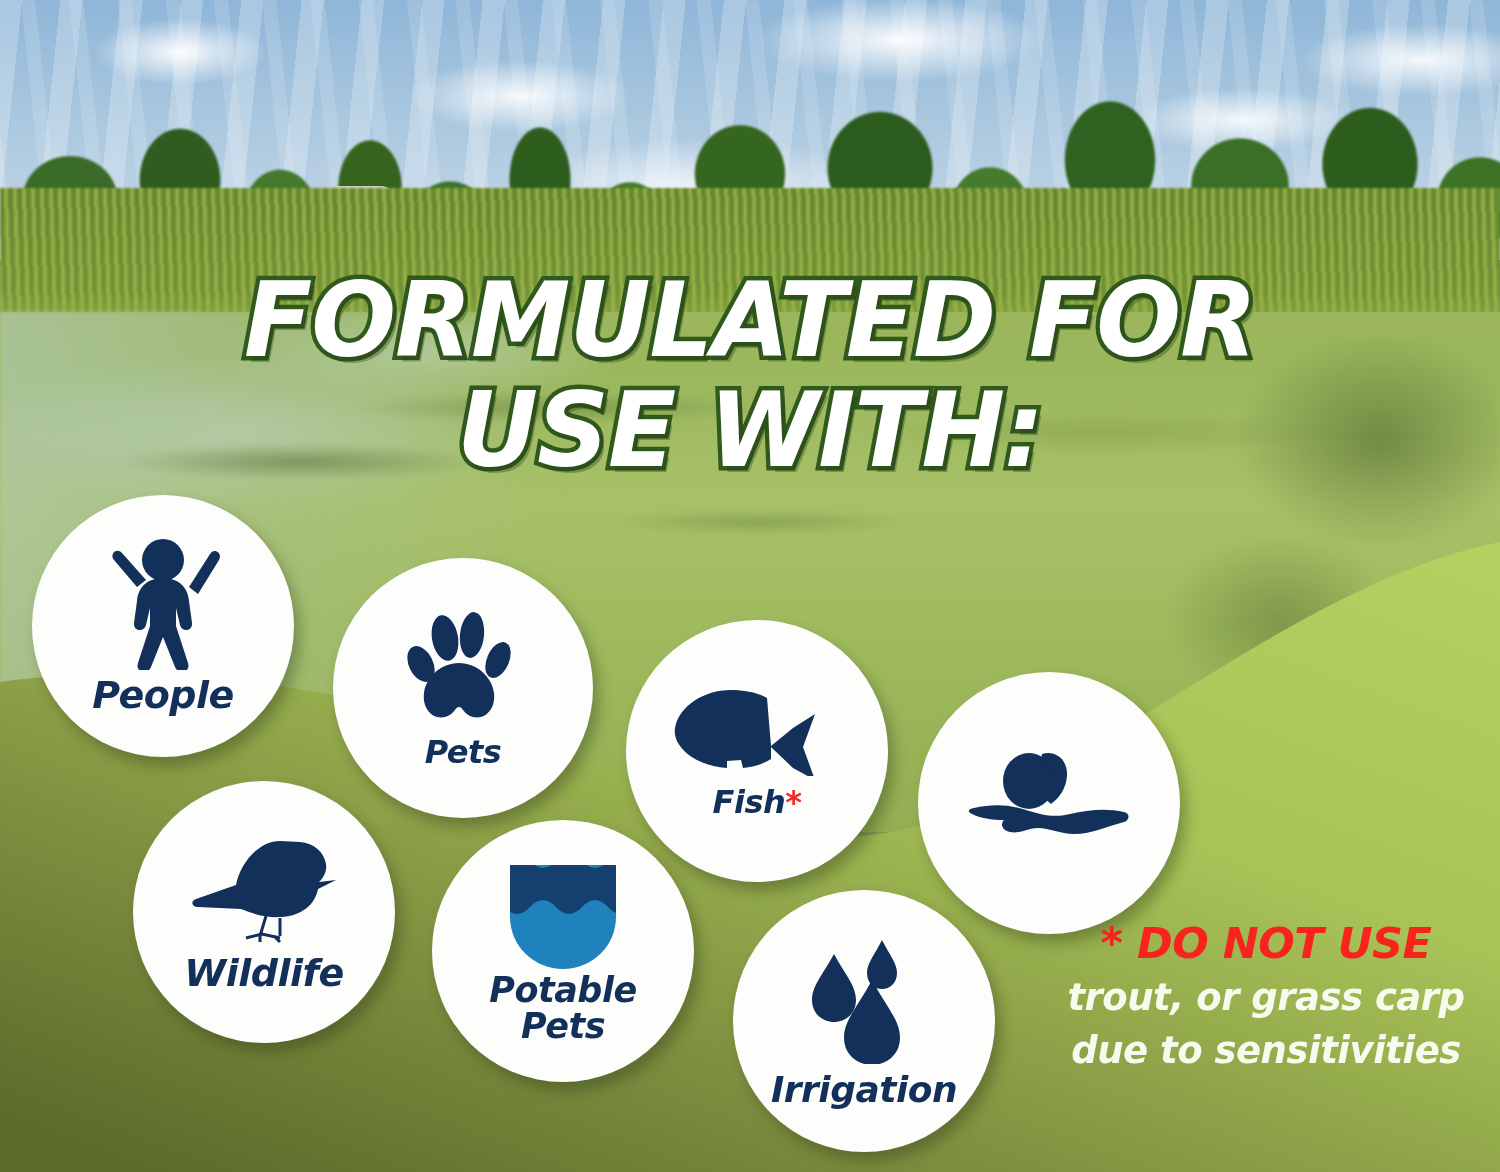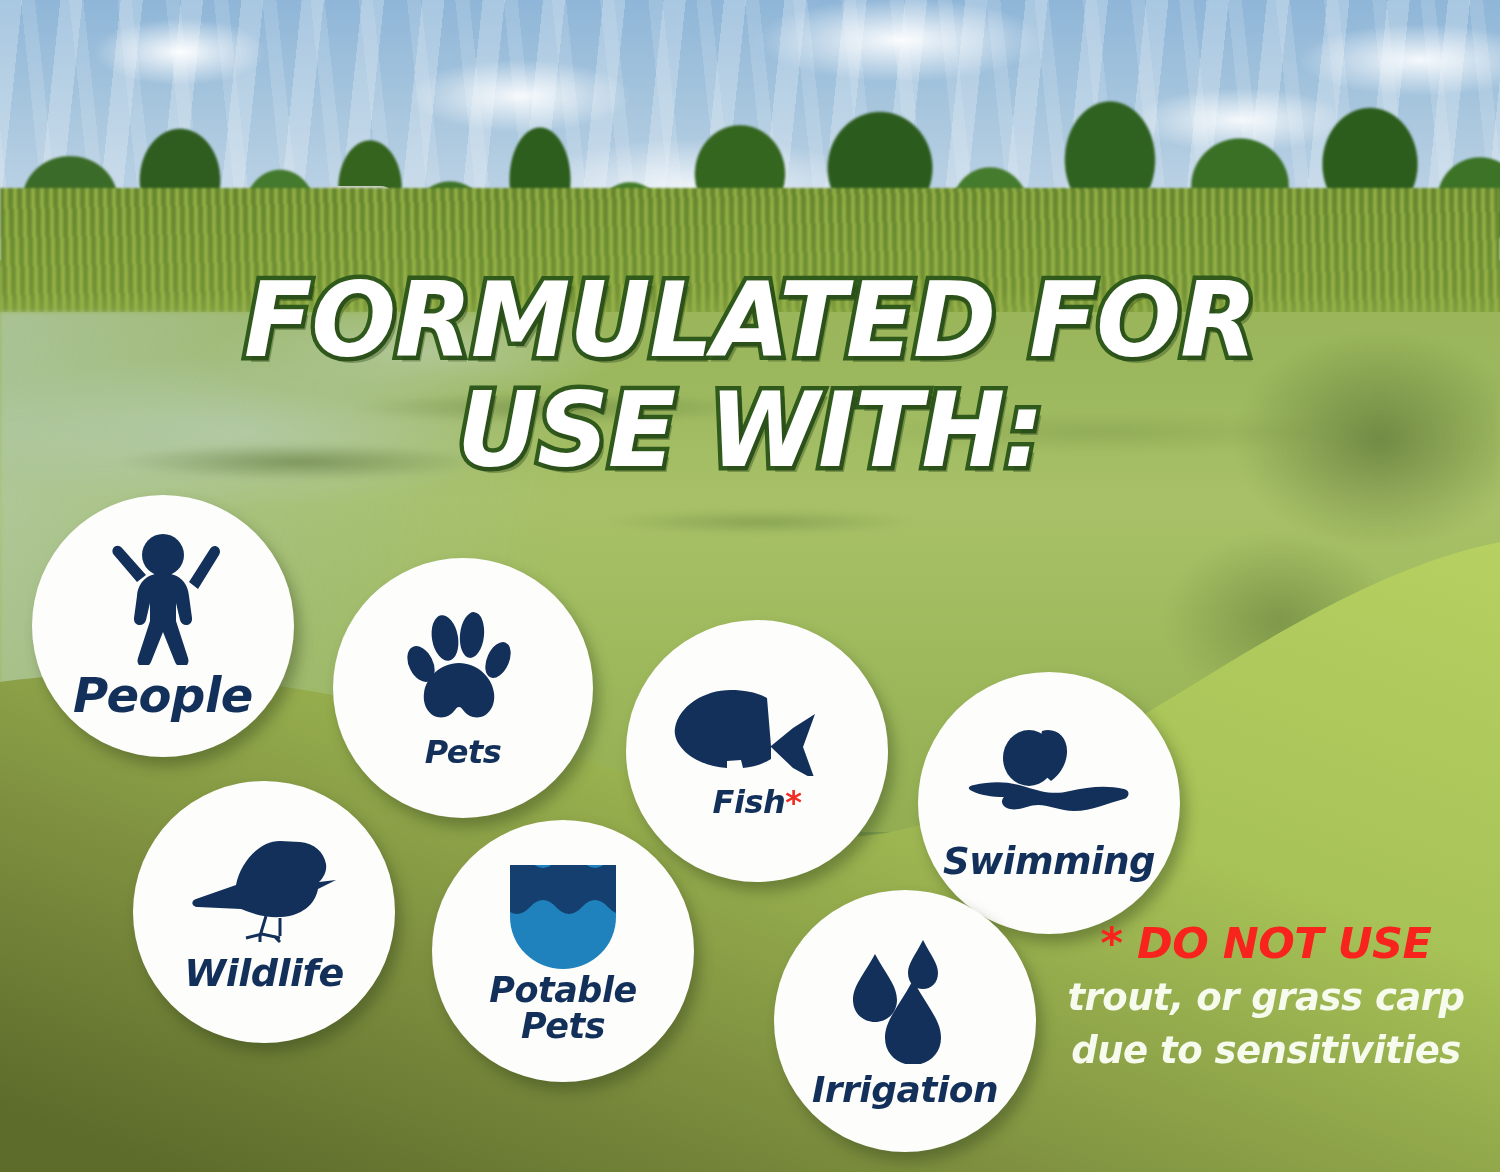--- a/index.html
+++ b/index.html
@@ -156,23 +156,23 @@
     letter-spacing: -.5px;
   }
   .cap .star { color: #ef2d24; font-style: normal; }
 
   #badge-people    { left: 32px;  top: 495px;  width: 262px; height: 262px; }
   #badge-pets      { left: 333px; top: 558px;  width: 260px; height: 260px; }
   #badge-fish      { left: 626px; top: 620px;  width: 262px; height: 262px; }
   #badge-swimming  { left: 918px; top: 672px;  width: 262px; height: 262px; }
   #badge-wildlife  { left: 133px; top: 781px;  width: 262px; height: 262px; }
   #badge-potable   { left: 432px; top: 820px;  width: 262px; height: 262px; }
-  #badge-irrigation{ left: 774px; top: 890px;  width: 262px; height: 262px; }
-
-  #badge-people    .cap { font-size: 48px; margin-top: 6px; }
+  #badge-irrigation{ left: 733px; top: 890px;  width: 262px; height: 262px; }
+
+  #badge-people    .cap { font-size: 38px; margin-top: 6px; }
   #badge-pets      .cap { font-size: 32px; margin-top: 6px; }
   #badge-fish      .cap { font-size: 32px; margin-top: 10px; }
   #badge-swimming  .cap { font-size: 37px; margin-top: 8px; }
   #badge-wildlife  .cap { font-size: 38px; margin-top: 8px; text-align: right; }
   #badge-potable   .cap { font-size: 35px; margin-top: 4px; }
   #badge-irrigation.badge { }
   #badge-irrigation .cap { font-size: 36px; margin-top: 8px; }
 
   
   .warning {
@@ -262,21 +262,20 @@
     </svg>
     <span class="cap"><span>Fish</span><span class="star">*</span></span>
   </div>
 
   <div class="badge" id="badge-swimming">
     <svg class="art" width="166" height="110" viewBox="0 0 166 110">
       <ellipse cx="63" cy="33" rx="26" ry="28" fill="#12305a"></ellipse>
       <path fill="#12305a" d="M76,6 c14,-4 26,6 25,22 c-1,13 -8,22 -16,28 l-10,-9 c7,-5 12,-11 12,-18 c0,-8 -6,-12 -14,-9 z"></path>
       <path fill="#12305a" d="M8,60 c18,-4 34,-4 52,2 c16,5 28,8 44,4 c18,-4 36,-6 54,-2 c6,1 6,8 0,10 c-16,4 -32,12 -50,12 c-14,0 -24,-6 -36,-6 c-10,0 -18,6 -28,4 c-8,-2 -10,-8 -6,-12 c-12,0 -24,-2 -32,-6 c-5,-2 -4,-5 2,-6 z"></path>
     </svg>
-    <span class="cap">Swimming</span>
   </div>
 
   <div class="badge" id="badge-wildlife">
     <svg class="art" width="152" height="114" viewBox="0 0 152 114">
       <path fill="#12305a" d="M112,10 c14,1 24,10 26,22 c1,7 -2,13 -7,18 l17,-2 l-18,9 c-3,16 -17,27 -37,28 c-14,1 -28,-3 -40,-8 l-43,-2 c-6,0 -8,-6 -2,-8 l40,-14 c4,-21 22,-44 44,-44 c7,0 13,1 20,1 z"></path>
       <path fill="none" stroke="#12305a" stroke-width="3" d="M78,84 l-6,20 M92,86 l0,18"></path>
       <path fill="none" stroke="#12305a" stroke-width="3" d="M58,106 l16,-4 l18,4 M72,104 l0,6 M86,104 l6,6"></path>
     </svg>
     <span class="cap">Wildlife</span>
   </div>

